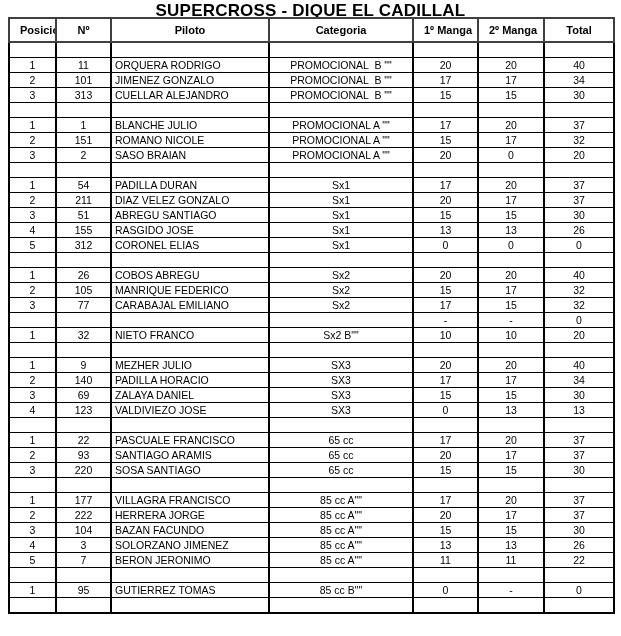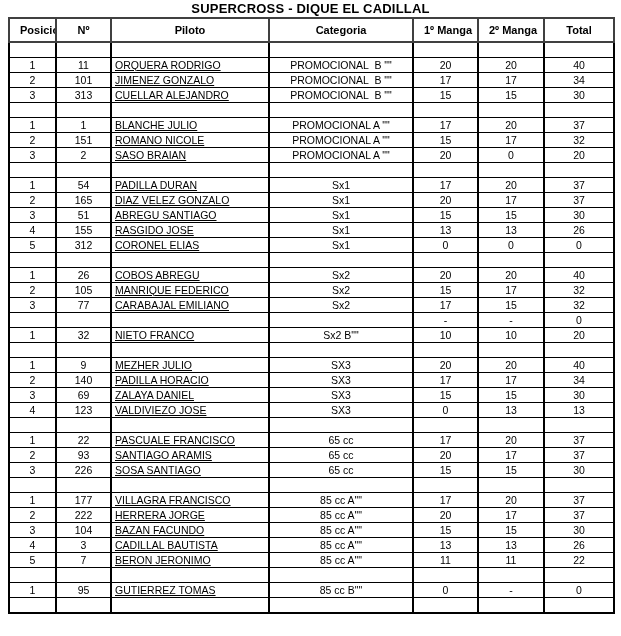--- a/index.html
+++ b/index.html
@@ -15,22 +15,23 @@
     font-family: "Liberation Sans", sans-serif;
     color: #000000;
     overflow: hidden;
   }
   .title {
     position: absolute;
     top: 1px;
     left: 0;
     width: 100%;
     text-align: center;
-    font-size: 13px;
+    font-size: 17px;
     font-weight: bold;
+    text-decoration: underline;
     letter-spacing: 0.2px;
   }
   table.results {
     position: absolute;
     top: 17px;
     left: 8px;
     width: 605px;
     border-collapse: collapse;
     table-layout: fixed;
     border: 2px solid #000000;
@@ -54,21 +55,20 @@
     font-size: 10.5px;
     line-height: 13px;
     text-align: center;
     padding: 0 3px;
     white-space: pre;
     overflow: hidden;
     background: #ffffff;
   }
   table.results td.left {
     text-align: left;
-    text-decoration: underline;
   }
   col.c-pos   { width: 47px; }
   col.c-num   { width: 55px; }
   col.c-pil   { width: 158px; }
   col.c-cat   { width: 144px; }
   col.c-m1    { width: 65px; }
   col.c-m2    { width: 66px; }
   col.c-tot   { width: 70px; }
 </style>
 </head>
@@ -184,21 +184,21 @@
           <td>1</td>
           <td>54</td>
           <td class="left">PADILLA DURAN</td>
           <td>Sx1</td>
           <td>17</td>
           <td>20</td>
           <td>37</td>
         </tr>
         <tr>
           <td>2</td>
-          <td>165</td>
+          <td>211</td>
           <td class="left">DIAZ VELEZ GONZALO</td>
           <td>Sx1</td>
           <td>20</td>
           <td>17</td>
           <td>37</td>
         </tr>
         <tr>
           <td>3</td>
           <td>51</td>
           <td class="left">ABREGU SANTIAGO</td>
@@ -346,21 +346,21 @@
           <td>2</td>
           <td>93</td>
           <td class="left">SANTIAGO ARAMIS</td>
           <td>65 cc</td>
           <td>20</td>
           <td>17</td>
           <td>37</td>
         </tr>
         <tr>
           <td>3</td>
-          <td>226</td>
+          <td>220</td>
           <td class="left">SOSA SANTIAGO</td>
           <td>65 cc</td>
           <td>15</td>
           <td>15</td>
           <td>30</td>
         </tr>
         <tr>
           <td></td>
           <td></td>
           <td class="left"></td>
@@ -392,21 +392,21 @@
           <td>104</td>
           <td class="left">BAZAN FACUNDO</td>
           <td>85 cc A""</td>
           <td>15</td>
           <td>15</td>
           <td>30</td>
         </tr>
         <tr>
           <td>4</td>
           <td>3</td>
-          <td class="left">CADILLAL BAUTISTA</td>
+          <td class="left">SOLORZANO JIMENEZ</td>
           <td>85 cc A""</td>
           <td>13</td>
           <td>13</td>
           <td>26</td>
         </tr>
         <tr>
           <td>5</td>
           <td>7</td>
           <td class="left">BERON JERONIMO</td>
           <td>85 cc A""</td>

